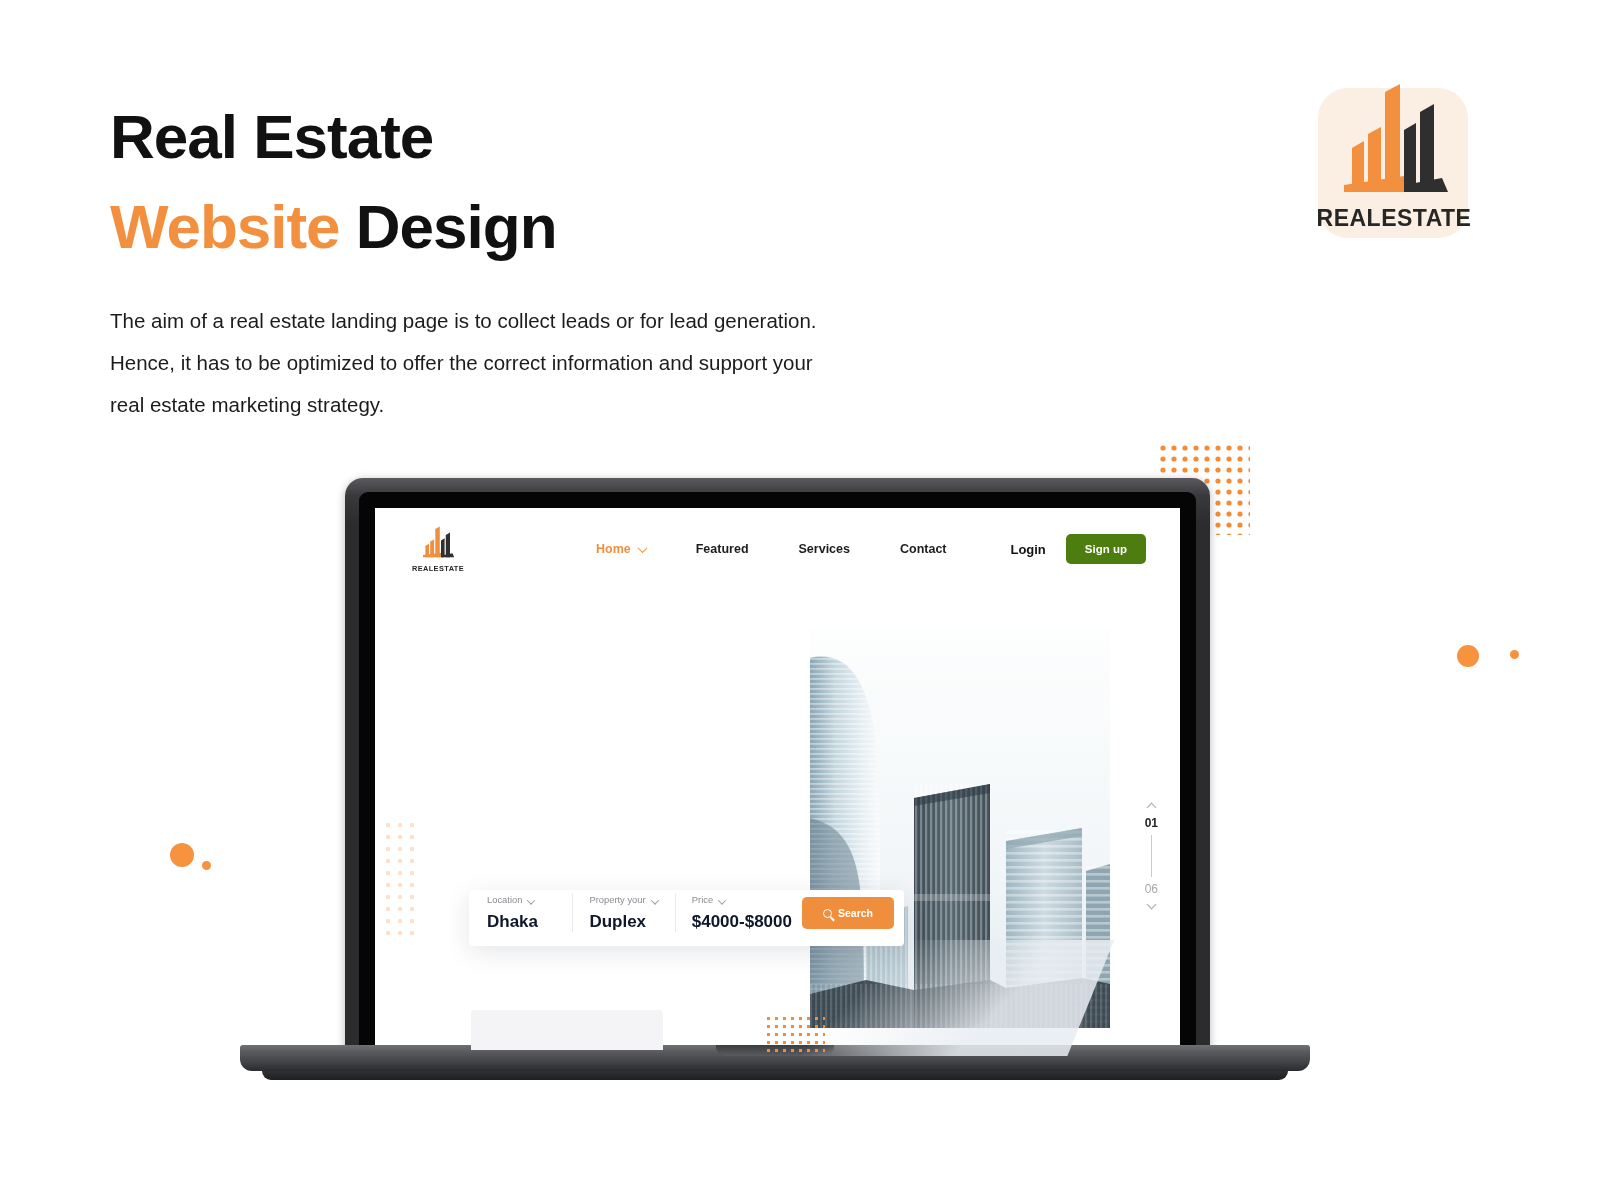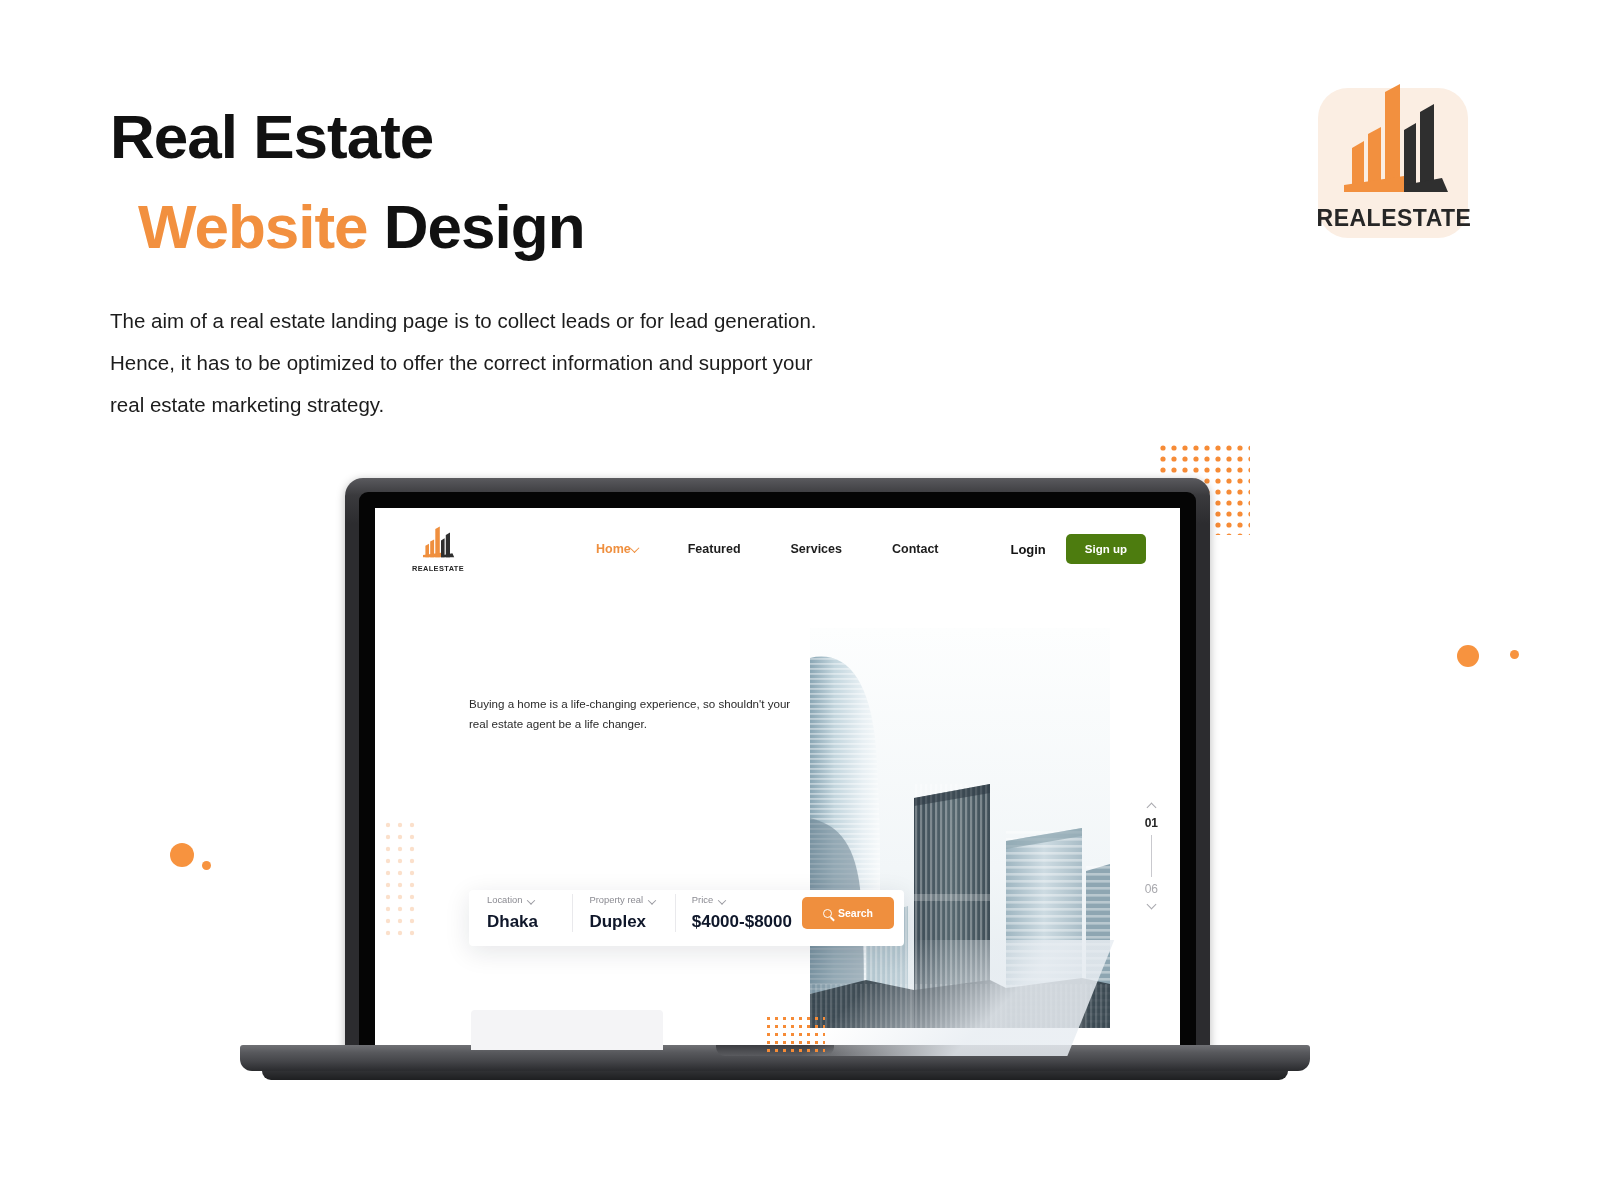--- a/index.html
+++ b/index.html
@@ -18,21 +18,21 @@
     position: absolute;
     left: 110px;
     top: 92px;
     font-size: 62px;
     font-weight: 700;
     line-height: 1.45;
     letter-spacing: -1px;
     color: #111111;
   }
   .title-line { display: block; white-space: nowrap; }
-  .accent-word { color: #f2903f; margin-left: 28px; }
+  .accent-word { color: #f2903f; }
 
   .page-description {
     position: absolute;
     left: 110px;
     top: 300px;
     width: 740px;
     font-size: 20.5px;
     line-height: 2.05;
     color: #1c1c1c;
     font-weight: 400;
@@ -143,21 +143,21 @@
     padding: 0 34px 0 32px;
     z-index: 6;
   }
   .site-logo { display: flex; flex-direction: column; align-items: center; width: 62px; }
   .site-logo-name {
     font-size: 7.4px; font-weight: 700; letter-spacing: .4px; color: #262626; margin-top: 2px;
   }
   .nav-links { display: flex; align-items: center; gap: 38px; margin-left: 115px; }
   .nav-link {
     font-size: 12.5px; font-weight: 600; color: #1d1d1d; cursor: pointer;
-    display: flex; align-items: center; gap: 0; white-space: nowrap; padding-left: 12px;
+    display: flex; align-items: center; gap: 8px; white-space: nowrap; padding-left: 12px;
   }
   .nav-link.is-active { color: #ef8f3e; }
   .chev-down {
     width: 7px; height: 7px;
     border-right: 1.4px solid currentColor;
     border-bottom: 1.4px solid currentColor;
     transform: rotate(45deg) translate(-1px,-1px);
   }
   .nav-right { margin-left: auto; display: flex; align-items: center; gap: 20px; }
   .nav-login { font-size: 13px; font-weight: 700; color: #141414; cursor: pointer; margin-left: 39px; }
@@ -434,21 +434,20 @@
                 <defs>
                   <pattern id="dotsB" x="0" y="0" width="8" height="8" patternUnits="userSpaceOnUse">
                     <rect width="3" height="3" fill="#f68b36"></rect>
                   </pattern>
                 </defs>
                 <rect width="58" height="42" fill="url(#dotsB)"></rect>
               </svg>
             </div>
 
             <div class="hero-copy">
-              <p class="hero-sub">Buying a home is a life-changing experience, so shouldn't your real estate agent be a life changer.</p>
             </div>
 
             <div class="hero-slider">
               <i class="slider-chev"></i>
               <span class="slider-num">01</span>
               <span class="slider-track"></span>
               <span class="slider-num dim">06</span>
               <i class="slider-chev down"></i>
             </div>
 
@@ -456,21 +455,21 @@
               <div class="search-fields">
                 <div class="search-field">
                   <div class="field-label">
                     <span>Location</span>
                     <i class="field-chev"></i>
                   </div>
                   <div class="field-value">Dhaka</div>
                 </div>
                 <div class="search-field">
                   <div class="field-label">
-                    <span>Property real</span>
+                    <span>Property your</span>
                     <i class="field-chev"></i>
                   </div>
                   <div class="field-value">Duplex</div>
                 </div>
                 <div class="search-field">
                   <div class="field-label">
                     <span>Price</span>
                     <i class="field-chev"></i>
                   </div>
                   <div class="field-value">$4000-$8000</div>

